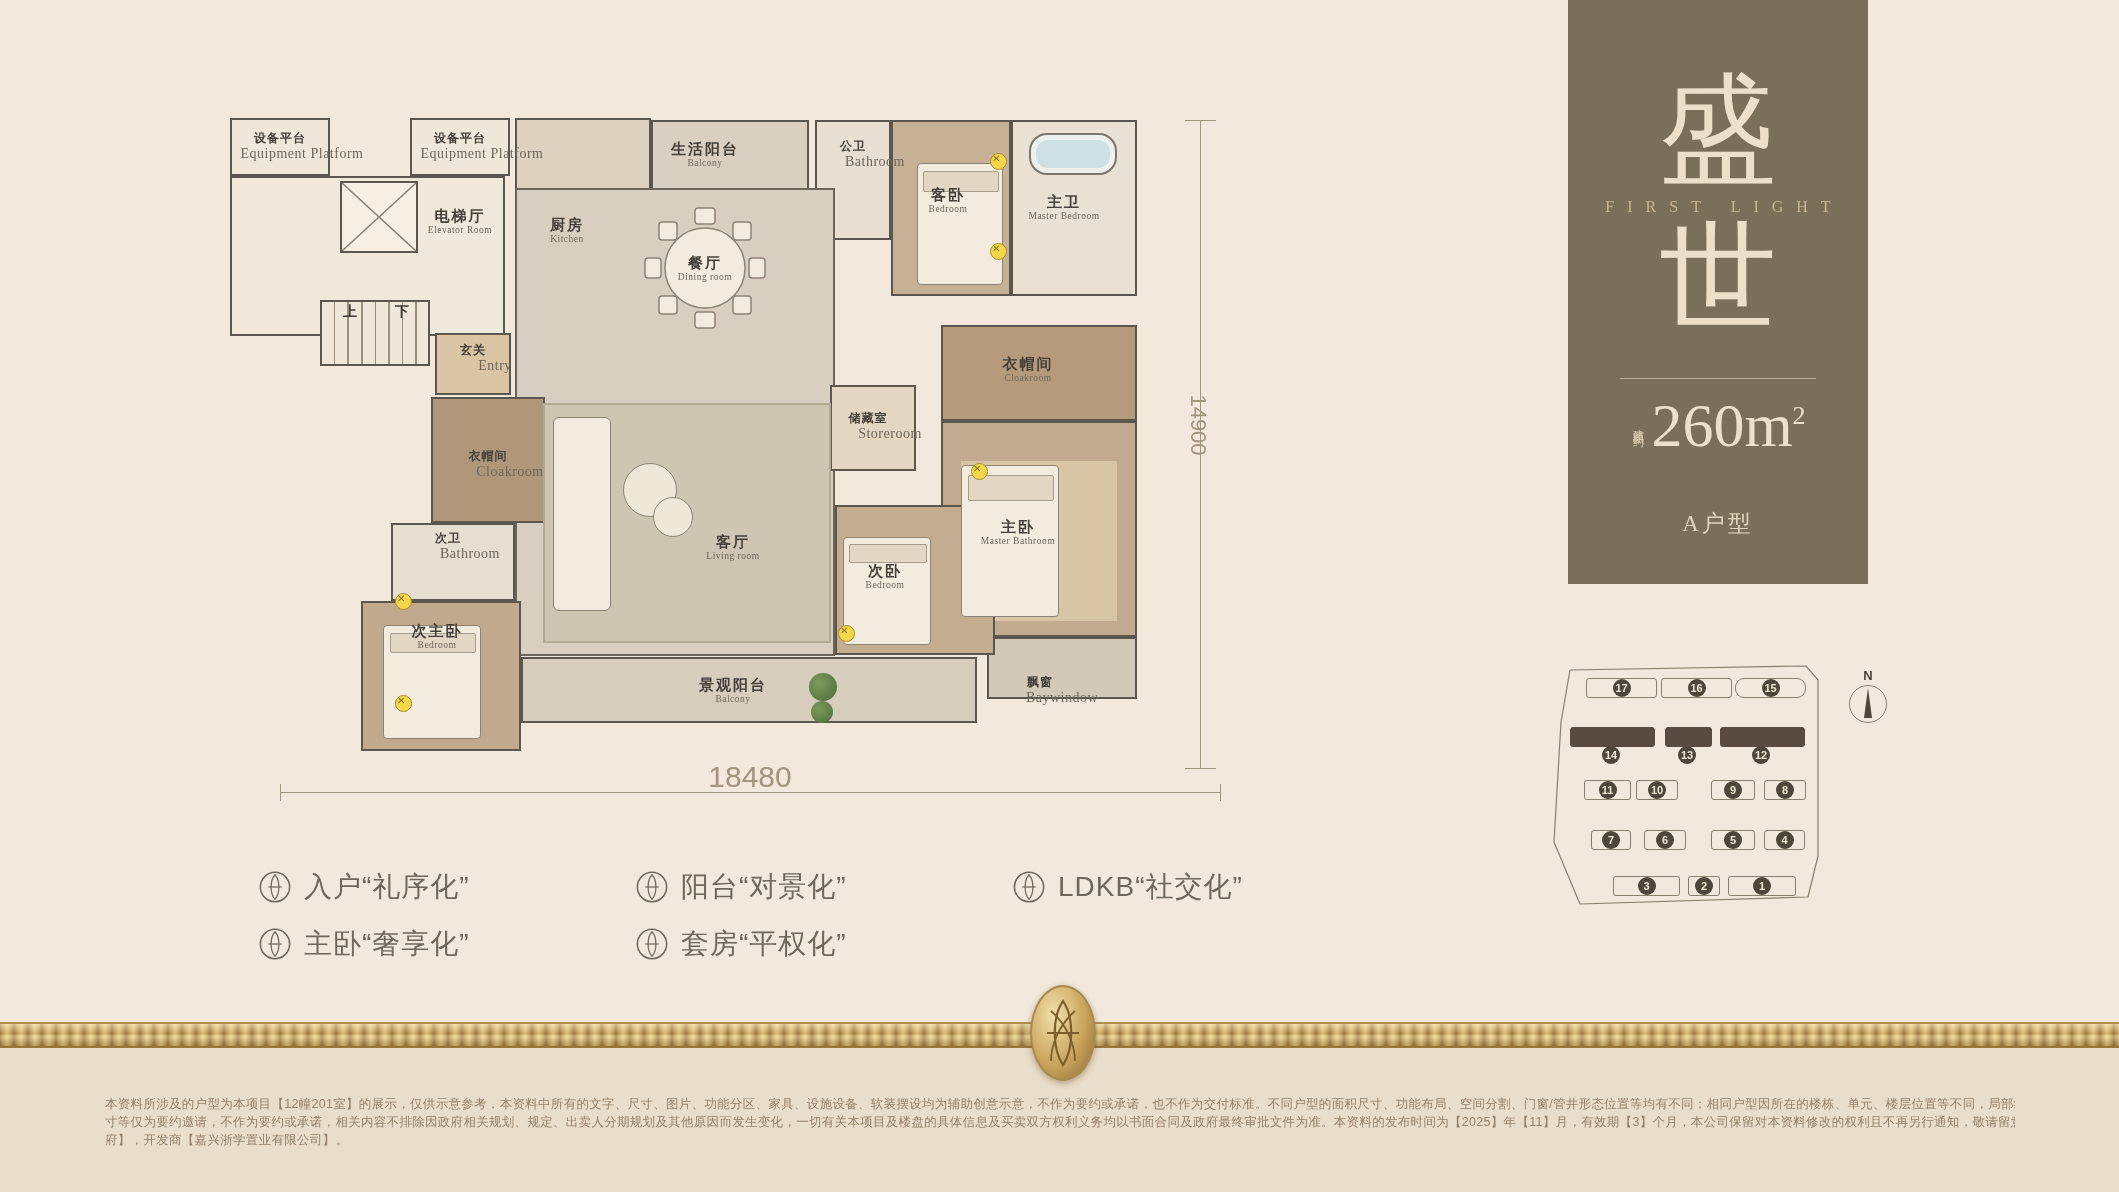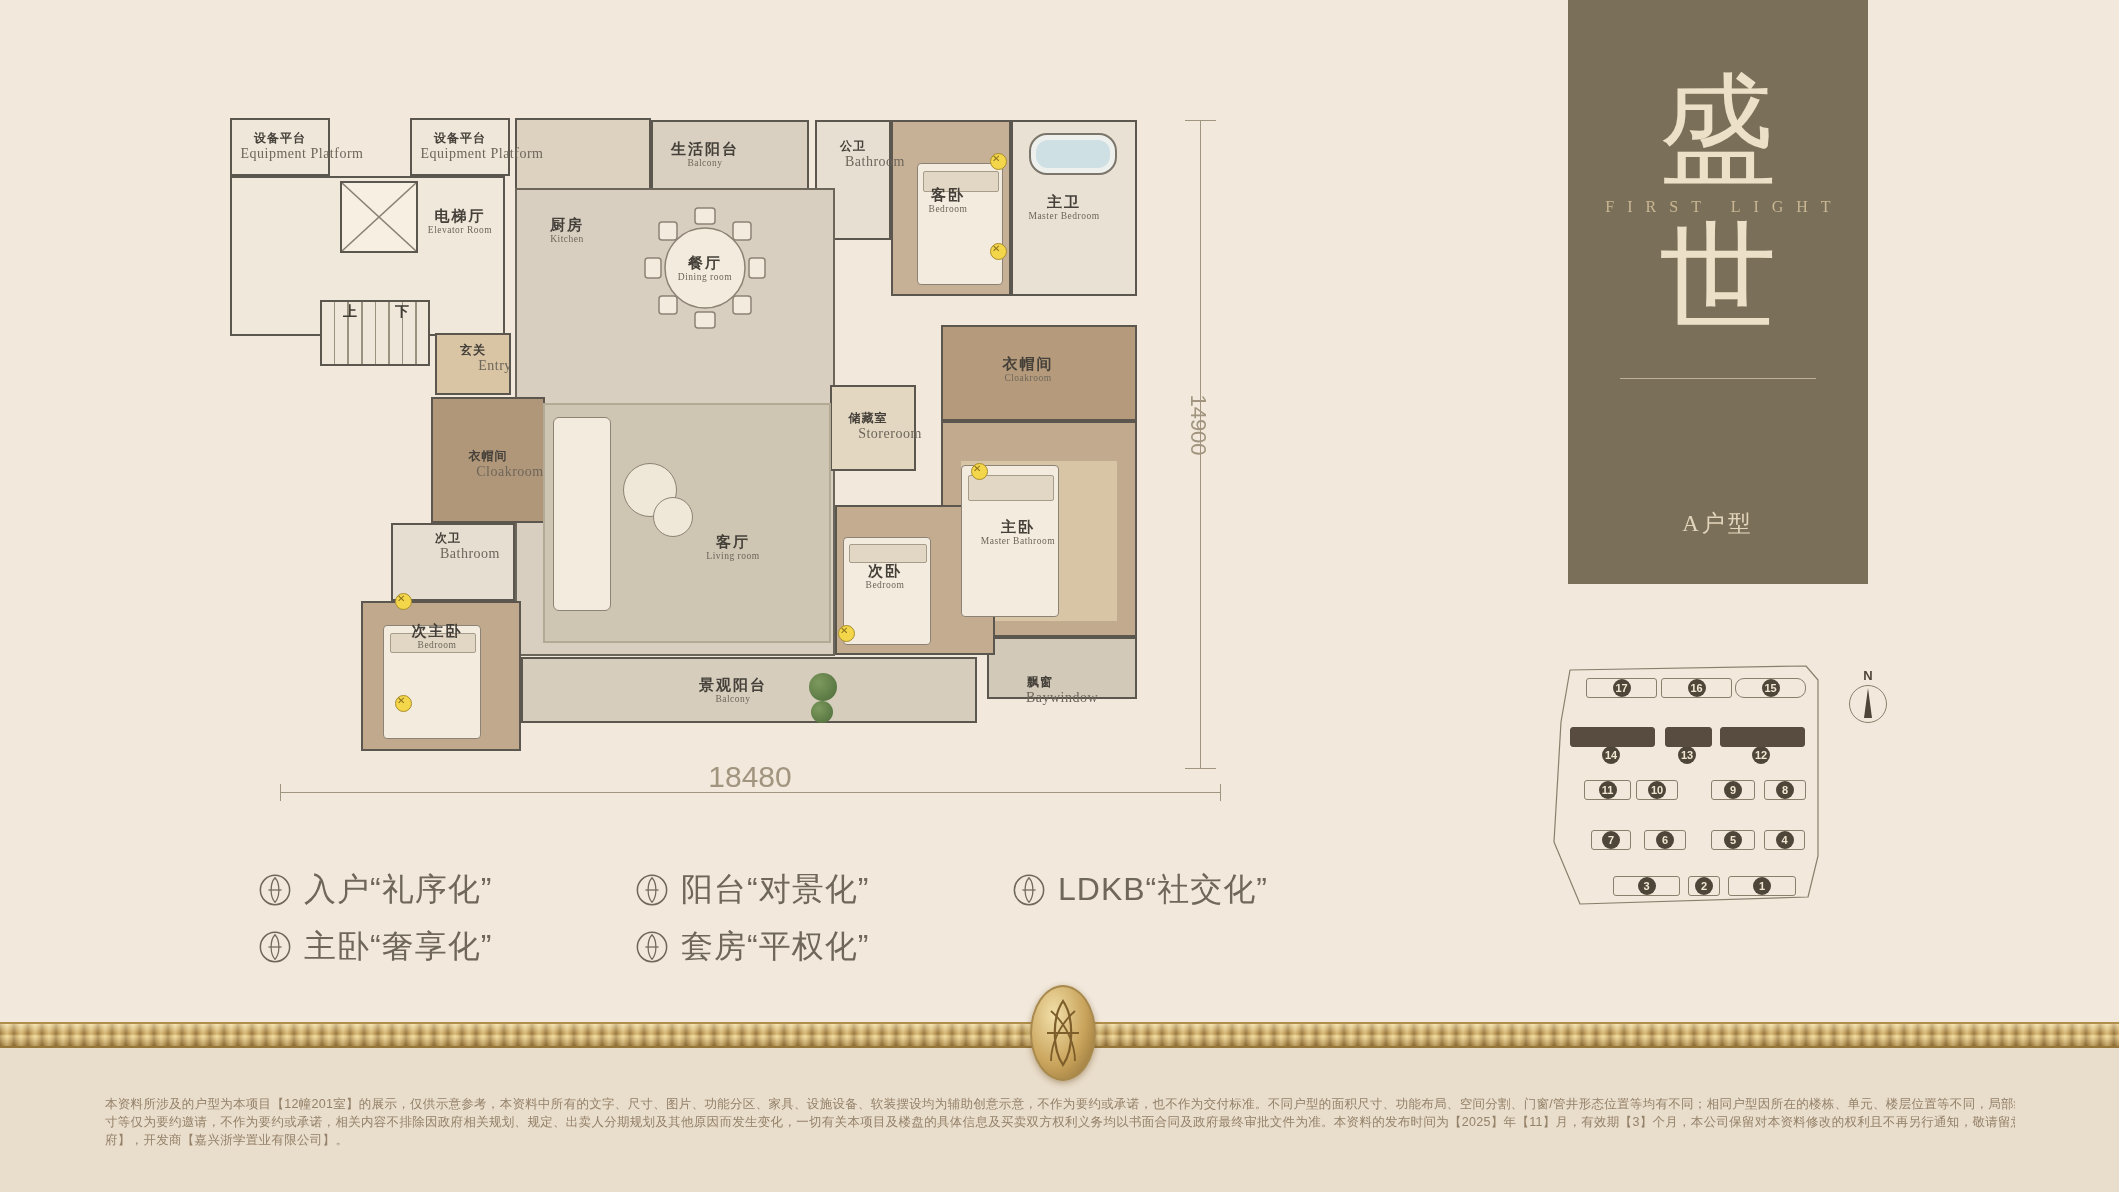--- a/index.html
+++ b/index.html
@@ -50,21 +50,21 @@
          display:flex;align-items:center;justify-content:center;}
   .badge.float{position:absolute;margin-top:40px;}
   #compass{position:absolute;left:300px;top:8px;width:40px;text-align:center;}
   #compass .nlab{font-size:13px;font-weight:700;color:#4f463a;}
   #compass .circ{width:36px;height:36px;border:1.5px solid #8a7f6d;border-radius:50%;margin:2px auto 0;position:relative;}
   #compass .needle{position:absolute;left:50%;top:2px;transform:translateX(-50%);
         width:0;height:0;border-left:4px solid transparent;border-right:4px solid transparent;border-bottom:30px solid #4f463a;}
   
   .feature{position:absolute;display:flex;align-items:center;color:#6e675a;}
   .feature svg{margin-right:12px;flex:0 0 auto;}
-  .feature .ftext{font-size:32px;letter-spacing:1px;}
+  .feature .ftext{font-size:28px;letter-spacing:1px;}
   
   #lower-bg{position:absolute;left:0;top:1048px;width:2119px;height:144px;background:#e9ddcb;}
   #gold-band{position:absolute;left:0;top:1022px;width:2119px;height:26px;
      background:
        linear-gradient(180deg,rgba(255,244,210,.55) 0%,rgba(130,95,40,.25) 45%,rgba(255,240,200,.35) 55%,rgba(90,60,20,.35) 100%),
        repeating-linear-gradient(90deg,#9c7a40 0px,#d9b86e 4px,#f0d795 7px,#d9b86e 10px,#9c7a40 14px);
      border-top:2px solid #b08d4a;border-bottom:2px solid #97763a;box-sizing:border-box;}
   #medallion{position:absolute;left:1030px;top:985px;width:62px;height:92px;border-radius:50%;
      background:radial-gradient(ellipse at 35% 30%,#f2dfa9,#c9a45c 55%,#8a6a33 100%);
      border:2px solid #a98a4e;box-shadow:0 2px 6px rgba(110,80,30,.45);display:flex;align-items:center;justify-content:center;}
@@ -229,20 +229,24 @@
   <div class="dimline" style="left:280px;top:792px;width:940px;border-top:1px solid #a2957f;"></div>
   <div class="dimline" style="left:280px;top:784px;height:17px;border-left:1px solid #a2957f;"></div>
   <div class="dimline" style="left:1220px;top:784px;height:17px;border-left:1px solid #a2957f;"></div>
   <div class="dimlabel" style="left:690px;top:760px;width:120px;text-align:center;font-size:30px;">18480</div>
 
   <div id="panel">
     <span class="big-char" style="margin-top:72px;">盛</span>
     <span class="en-sub">FIRST LIGHT</span>
     <span class="big-char">世</span>
     <div class="divider"></div>
+    <div class="arearow">
+      <span class="area-pre">建筑面积约</span>
+      <span class="area-val"><span>260m</span><sup>2</sup></span>
+    </div>
     <div class="unittype">A户型</div>
   </div>
 
   <div id="siteplan">
     <svg width="345" height="252" style="position:absolute;left:0;top:0;">
       <polygon points="22,10 258,6 270,20 270,196 260,237 32,244 6,182 13,62" fill="none" stroke="#8a7f6d" stroke-width="1.2" stroke-linejoin="round"></polygon>
     </svg>
 
     <div class="bldg" style="left:38px;top:18px;width:69px;height:18px;">
         <span class="badge">17</span>

